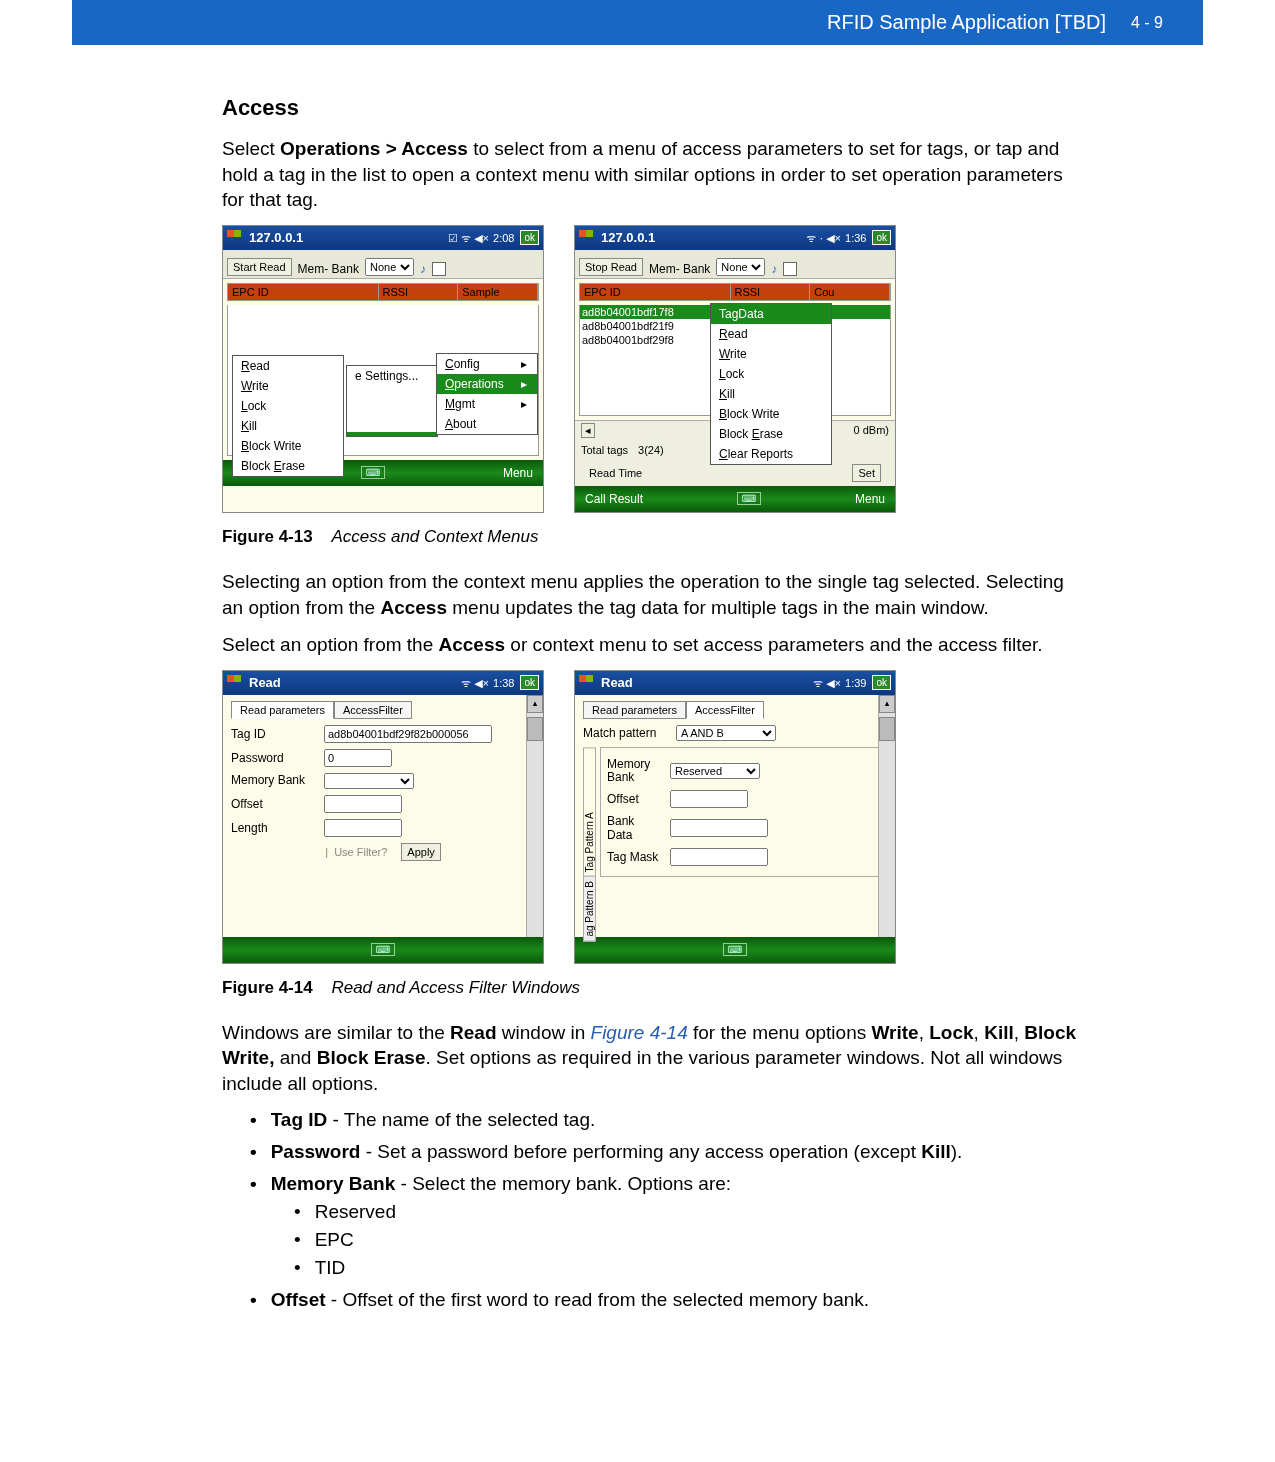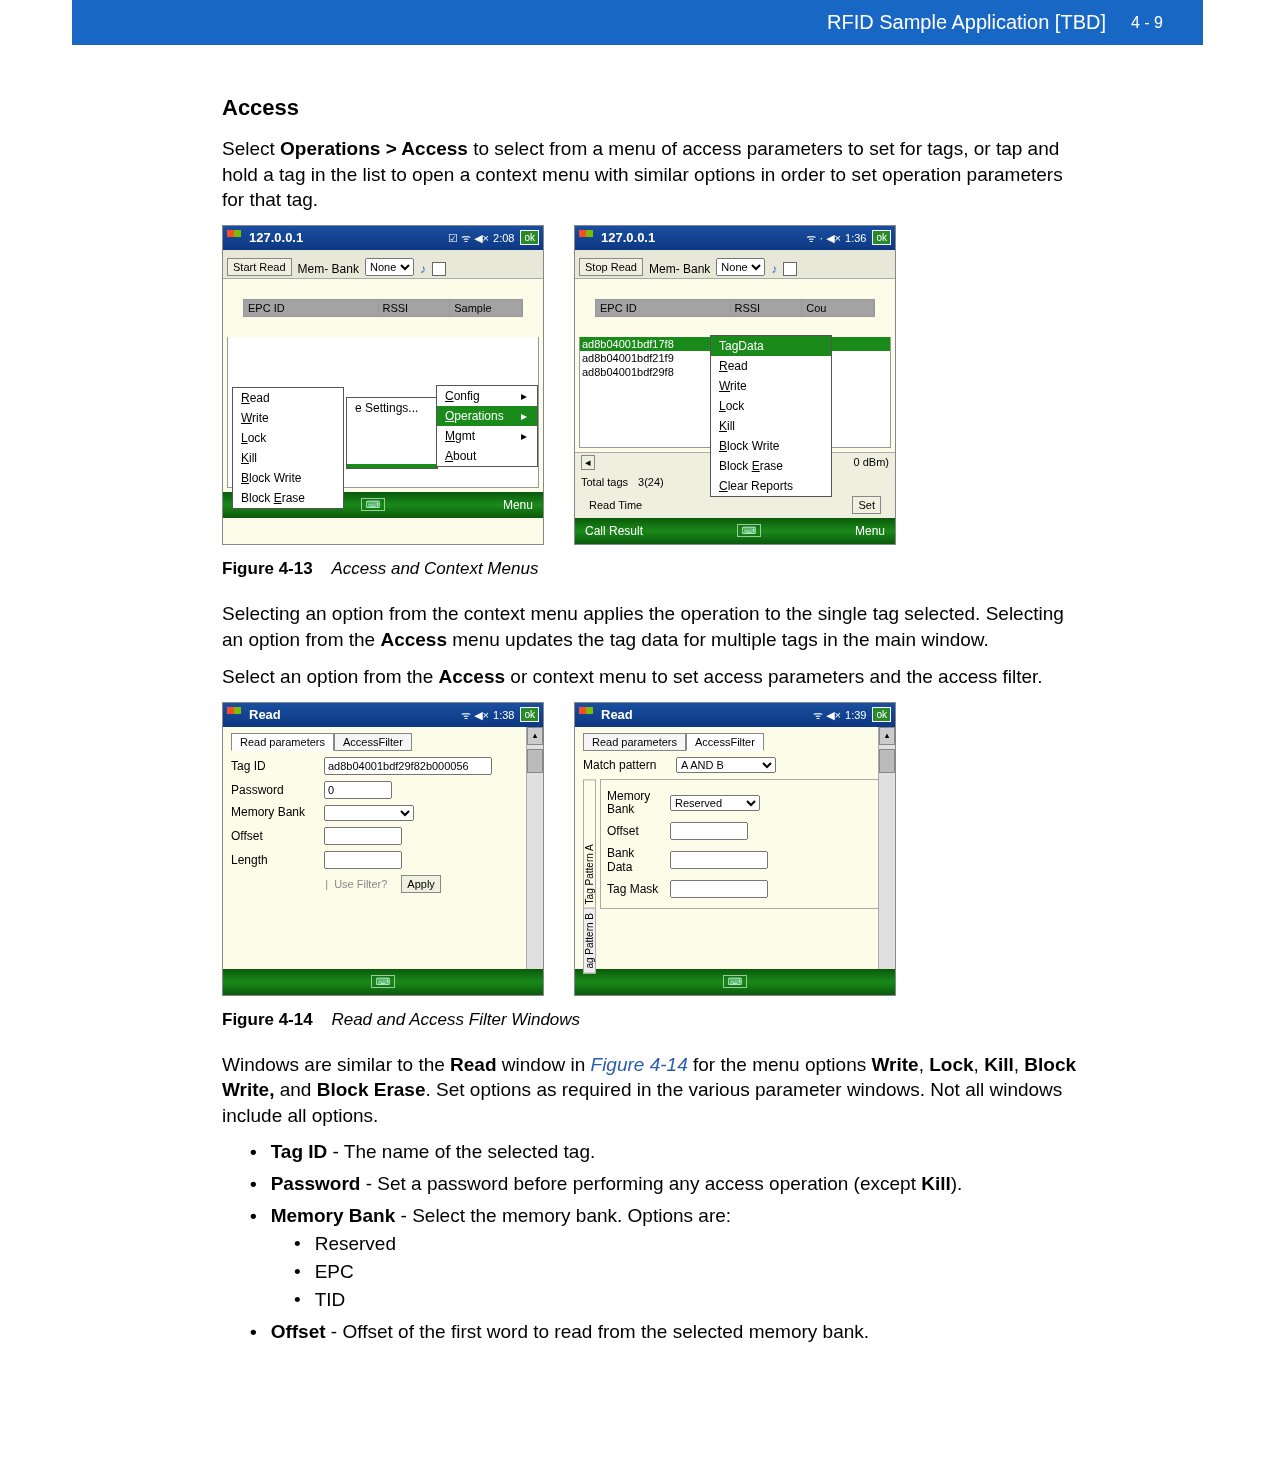--- a/index.html
+++ b/index.html
@@ -17,21 +17,21 @@
   .tb { height:24px; background:linear-gradient(#1a4fa0,#0d3782); color:#fff; display:flex; align-items:center; padding:0 4px; gap:6px; }
   .tb .winlogo { width:16px; height:16px; display:inline-flex; }
   .tb .winlogo span { width:7px; height:7px; display:inline-block; }
   .tb-title { flex:1; font-weight:bold; font-size:13px; }
   .tb-icons { display:flex; align-items:center; gap:4px; font-size:11px; }
   .ok { background:#2a8a2a; color:#fff; padding:1px 3px; font-size:10px; border:1px solid #fff; }
   .greenbar { background:linear-gradient(#0a5a0a,#1a8a1a,#0a5a0a); color:#fff; height:26px; display:flex; align-items:center; justify-content:space-between; padding:0 10px; font-size:12px; }
   .toolbar { background:#e8e8d8; height:24px; display:flex; align-items:flex-end; padding:2px 4px; gap:6px; border-bottom:1px solid #aaa; }
   .btn3d { border:1px solid #888; background:#f0f0e0; padding:2px 5px; font-size:11px; }
   select.sm { font-size:11px; height:18px; }
-  .listhdr { display:flex; background:#a3a3a3; border:1px solid #999; margin:20px; }
+  .listhdr { display:flex; background:#c2410c; border:1px solid #999; margin:4px; }
   .listhdr div { border-right:1px solid #999; padding:2px 4px; font-size:11px; }
   .listbody { margin:0 4px 4px 4px; border:1px solid #999; border-top:none; height:150px; background:#fff; position:relative; font-size:11px; }
   .ctxmenu { position:absolute; background:#fff; border:1px solid #555; font-size:12px; }
   .ctxmenu div { padding:3px 10px 3px 8px; white-space:nowrap; }
   .ctxmenu div.hl { background:#1a8a1a; color:#fff; }
   .ctxmenu div.arrow::after { content:"▸"; float:right; margin-left:14px; }
   .ctxmenu .ul { text-decoration:underline; }
   .formarea { padding:6px 8px; font-size:12px; }
   .formrow { display:flex; align-items:center; margin:6px 0; gap:8px; }
   .formrow label { width:85px; font-size:12px; }

